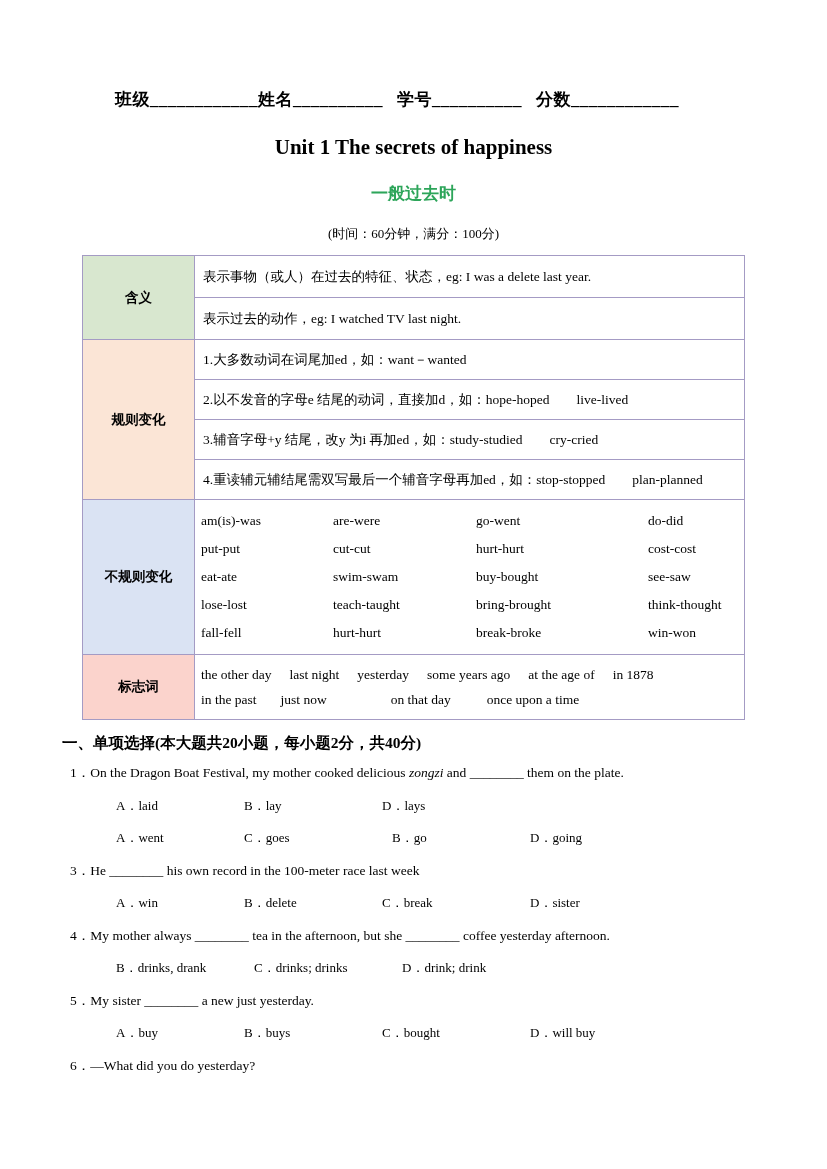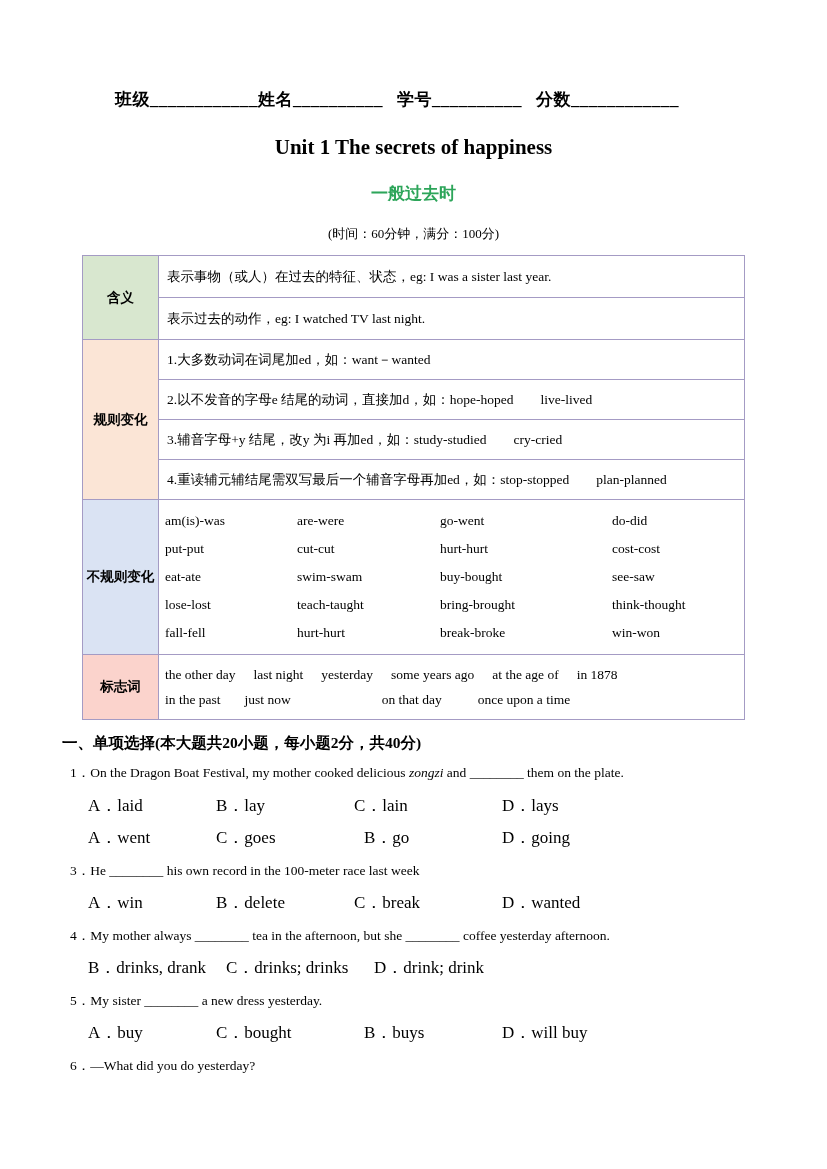--- a/index.html
+++ b/index.html
@@ -23,46 +23,46 @@
   .doc-subtitle { margin-top:22px; text-align:center; font-size:17px; font-weight:bold; color:#2da55a; }
   .doc-meta { margin-top:20px; text-align:center; font-size:13px; }
 
   
   table.grammar {
     margin:12px 0 0 20px; width:663px;
     border-collapse:collapse; table-layout:fixed;
     border:1.5px solid #a49bc4;
   }
   table.grammar td { border:1px solid #a49bc4; font-size:13.5px; vertical-align:middle; }
-  td.hdr { width:76px; text-align:center; font-weight:bold; font-size:15px; }
+  td.hdr { width:112px; text-align:center; font-weight:bold; font-size:15px; }
   td.hdr-meaning   { background:#d8e7cf; }
   td.hdr-regular   { background:#fbe5d6; }
   td.hdr-irregular { background:#dae3f3; font-size:14.5px; }
   td.hdr-signal    { background:#fbd3cc; }
   td.cell { padding:0 8px; background:#fff; }
   tr.r-meaning td.cell { height:42px; }
   tr.r-regular td.cell { height:40px; }
   td.cell-block { padding:7px 6px; background:#fff; }
   .vrow {
     display:grid; grid-template-columns:118px 129px 158px 1fr;
     height:28px; align-items:center; font-size:13.5px;gap:14px;
   }
   .vrow span { white-space:nowrap; }
   .sig-line { display:flex; align-items:center; height:25px; font-size:13.5px; }
   .sig-line-1 span { margin-right:18px; }
   .sig-line-2 span:nth-child(1) { margin-right:24px; }
   .sig-line-2 span:nth-child(2) { margin-right:64px; }
-  .sig-line-2 span:nth-child(3) { margin-right:36px;margin-left:27px; }
+  .sig-line-2 span:nth-child(3) { margin-right:36px; }
 
   
   .sec-heading { margin-top:13px; font-size:15.5px; font-weight:bold; }
   .questions { margin-top:3px; }
   .q-stem { margin-left:8px; height:32.5px; line-height:32.5px; font-size:13.5px; white-space:nowrap; }
   .q-stem .it { font-style:italic; }
-  .q-opts { margin-left:26px; height:32.5px; line-height:32.5px; font-size:17px; display:flex; }
+  .q-opts { margin-left:54px; height:32.5px; line-height:32.5px; font-size:13px; display:flex; }
   .q-opts .opt { white-space:nowrap; }
   .q-opts .o1 { width:128px; }
   .q-opts .o2 { width:138px; }
   .q-opts .o3 { width:148px; }
 </style>
 </head>
 <body>
 
 <div class="content">
 
@@ -71,21 +71,21 @@
   </div>
 
   <div class="doc-title">Unit 1 The secrets of happiness</div>
   <div class="doc-subtitle">一般过去时</div>
   <div class="doc-meta">(时间：60分钟，满分：100分)</div>
 
   <table class="grammar">
     <tbody>
         <tr class="r-meaning">
       <td class="hdr hdr-meaning" rowspan="2">含义</td>
-      <td class="cell">表示事物（或人）在过去的特征、状态，eg: I was a sister last year.</td>
+      <td class="cell">表示事物（或人）在过去的特征、状态，eg: I was a delete last year.</td>
     </tr>
     <tr class="r-meaning">
       <td class="cell">表示过去的动作，eg: I watched TV last night.</td>
     </tr>
 
     <tr class="r-regular">
       <td class="hdr hdr-regular" rowspan="4">规则变化</td>
       <td class="cell">1.大多数动词在词尾加ed，如：want－wanted</td>
     </tr>
     <tr class="r-regular">
@@ -158,59 +158,58 @@
 
   <div class="sec-heading">一、单项选择(本大题共20小题，每小题2分，共40分)</div>
 
   <div class="questions">
 
     <div class="q">
       <div class="q-stem"><span>1．</span><span>On the Dragon Boat Festival, my mother cooked delicious </span><span class="it">zongzi</span><span> and ________ them on the plate.</span></div>
       <div class="q-opts">
         <span class="opt o1">A．laid</span>
         <span class="opt o2">B．lay</span>
-        <span class="opt o3">C．lain</span>
         <span class="opt o4">D．lays</span>
       </div>
     </div>
 
     <div class="q">
       <div class="q-opts">
         <span class="opt o1">A．went</span>
         <span class="opt o3">C．goes</span>
         <span class="opt o2">B．go</span>
         <span class="opt o4">D．going</span>
       </div>
     </div>
 
     <div class="q">
       <div class="q-stem"><span>3．</span><span>He ________ his own record in the 100-meter race last week</span></div>
       <div class="q-opts">
         <span class="opt o1">A．win</span>
         <span class="opt o2">B．delete</span>
         <span class="opt o3">C．break</span>
-        <span class="opt o4">D．wanted</span>
+        <span class="opt o4">D．sister</span>
       </div>
     </div>
 
     <div class="q">
       <div class="q-stem"><span>4．</span><span>My mother always ________ tea in the afternoon, but she ________ coffee yesterday afternoon.</span></div>
       <div class="q-opts">
         <span class="opt o2">B．drinks, drank</span>
         <span class="opt o3">C．drinks; drinks</span>
         <span class="opt o4">D．drink; drink</span>
       </div>
     </div>
 
     <div class="q">
-      <div class="q-stem"><span>5．</span><span>My sister ________ a new dress yesterday.</span></div>
+      <div class="q-stem"><span>5．</span><span>My sister ________ a new just yesterday.</span></div>
       <div class="q-opts">
         <span class="opt o1">A．buy</span>
+        <span class="opt o2">B．buys</span>
         <span class="opt o3">C．bought</span>
-        <span class="opt o2">B．buys</span>
         <span class="opt o4">D．will buy</span>
       </div>
     </div>
 
     <div class="q">
       <div class="q-stem"><span>6．</span><span>—What did you do yesterday?</span></div>
     </div>
 
   </div>
 </div>

